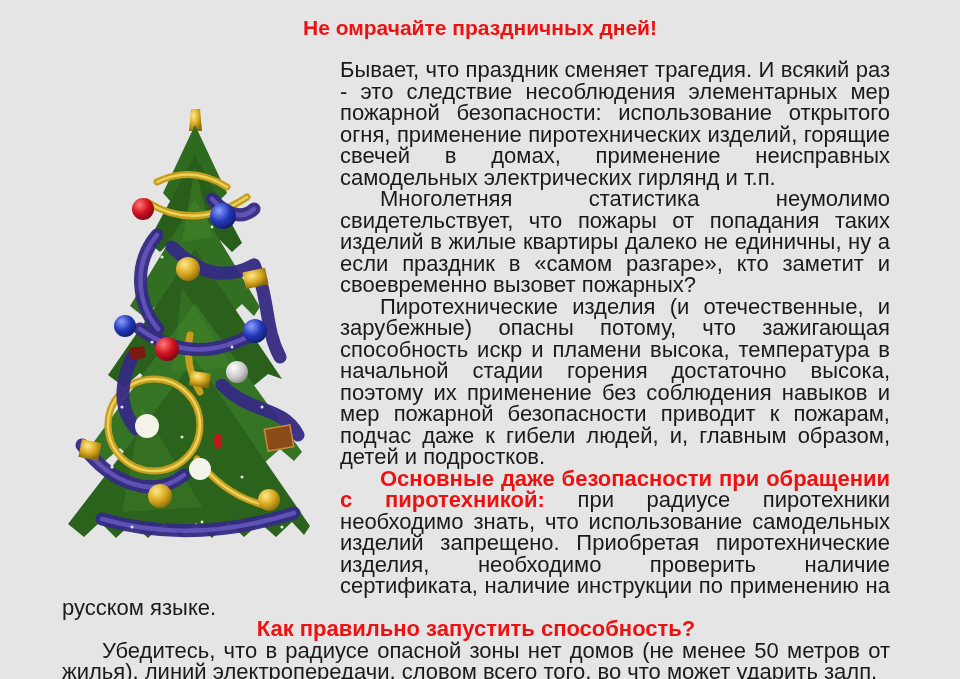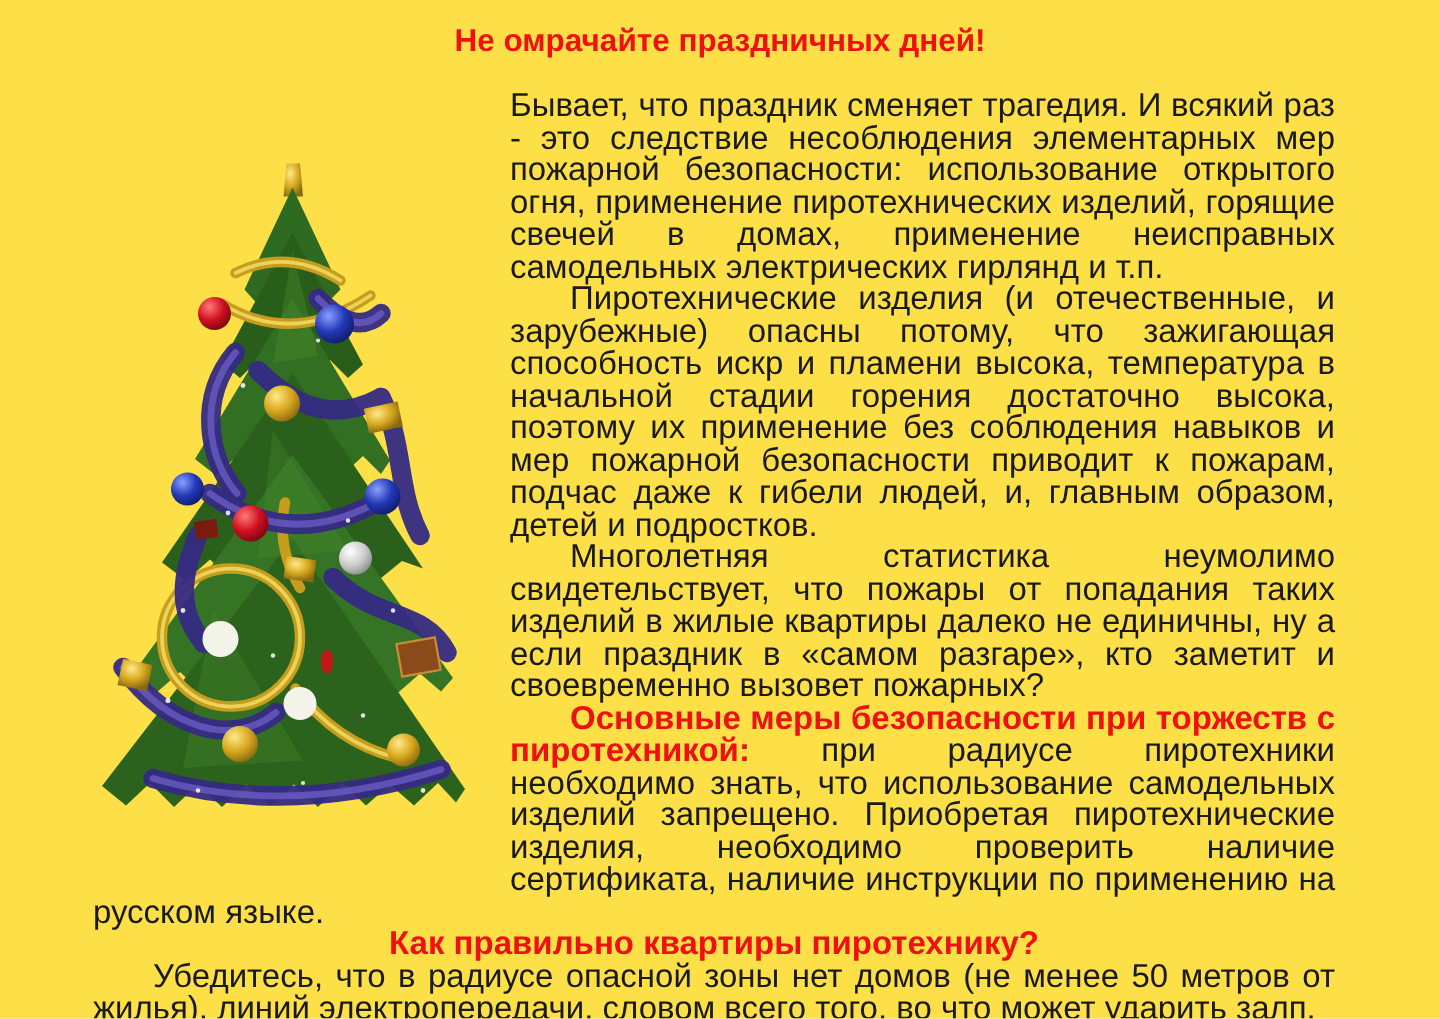--- a/index.html
+++ b/index.html
@@ -1,19 +1,19 @@
 <!DOCTYPE html>
 <html><head>
 <meta charset="utf-8">
 <style>
   html,body{margin:0;padding:0;}
   .page{
     position:relative;
     width:960px;height:679px;
-    background:#fde047;
+    background:#e5e5e5;
     overflow:hidden;
     font-family:"Liberation Sans", sans-serif;
   }
   .title{
     padding-top:14px;
     text-align:center;
     font-weight:bold;
     font-size:21px;
     line-height:27px;
     color:#ee1111;
@@ -151,20 +151,20 @@
         <circle cx="193" cy="224" r="12" fill="url(#gr-blue)"></circle>
         <circle cx="105" cy="242" r="12" fill="url(#gr-red)"></circle>
         <circle cx="175" cy="265" r="11" fill="url(#gr-silver)"></circle>
         <ellipse cx="156" cy="334" rx="4" ry="8" fill="#c01818"></ellipse>
         <circle cx="98" cy="389" r="12" fill="url(#gr-gold)"></circle>
         <circle cx="207" cy="393" r="11" fill="url(#gr-gold)"></circle>
       </svg>
     </div>
 
     <p class="first">Бывает, что праздник сменяет трагедия. И всякий раз - это следствие несоблюдения элементарных мер пожарной безопасности: использование открытого огня, применение пиротехнических изделий, горящие свечей в домах, применение неисправных самодельных электрических гирлянд и т.п.</p>
+    <p>Многолетняя статистика неумолимо свидетельствует, что пожары от попадания таких изделий в жилые квартиры далеко не единичны, ну а если праздник в «самом разгаре», кто заметит и своевременно вызовет пожарных?</p>
     <p>Пиротехнические изделия (и отечественные, и зарубежные) опасны потому, что зажигающая способность искр и пламени высока, температура в начальной стадии горения достаточно высока, поэтому их применение без соблюдения навыков и мер пожарной безопасности приводит к пожарам, подчас даже к гибели людей, и, главным образом, детей и подростков.</p>
-    <p>Многолетняя статистика неумолимо свидетельствует, что пожары от попадания таких изделий в жилые квартиры далеко не единичны, ну а если праздник в «самом разгаре», кто заметит и своевременно вызовет пожарных?</p>
-    <p><span class="redbold">Основные меры безопасности при торжеств с пиротехникой:</span> <span>при радиусе пиротехники необходимо знать, что использование самодельных изделий запрещено. Приобретая пиротехнические изделия, необходимо проверить наличие сертификата, наличие инструкции по применению на русском языке.</span></p>
-    <p class="center-head redbold">Как правильно квартиры пиротехнику?</p>
+    <p><span class="redbold">Основные даже безопасности при обращении с пиротехникой:</span> <span>при радиусе пиротехники необходимо знать, что использование самодельных изделий запрещено. Приобретая пиротехнические изделия, необходимо проверить наличие сертификата, наличие инструкции по применению на русском языке.</span></p>
+    <p class="center-head redbold">Как правильно запустить способность?</p>
     <p>Убедитесь, что в радиусе опасной зоны нет домов (не менее 50 метров от жилья), линий электропередачи, словом всего того, во что может ударить залп.</p>
 
   </div>
 </div>
 
 </body></html>

